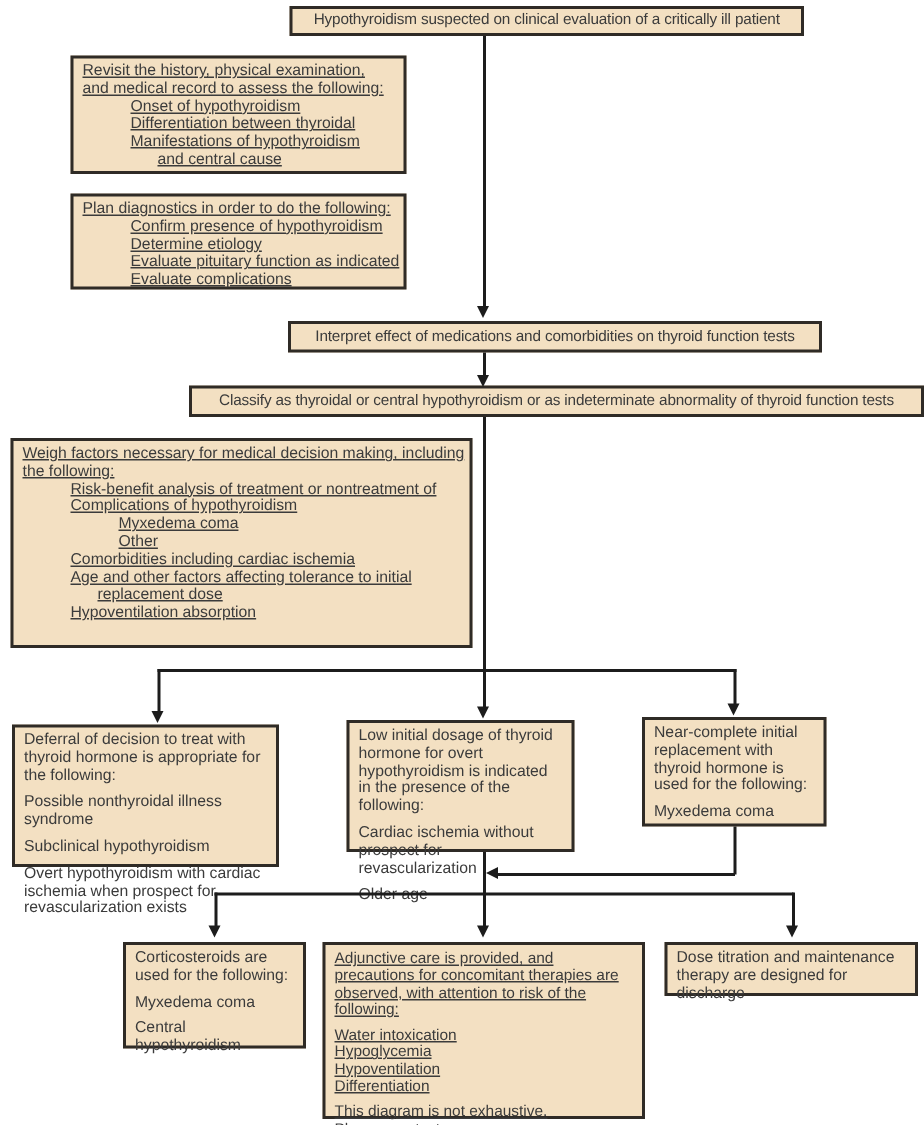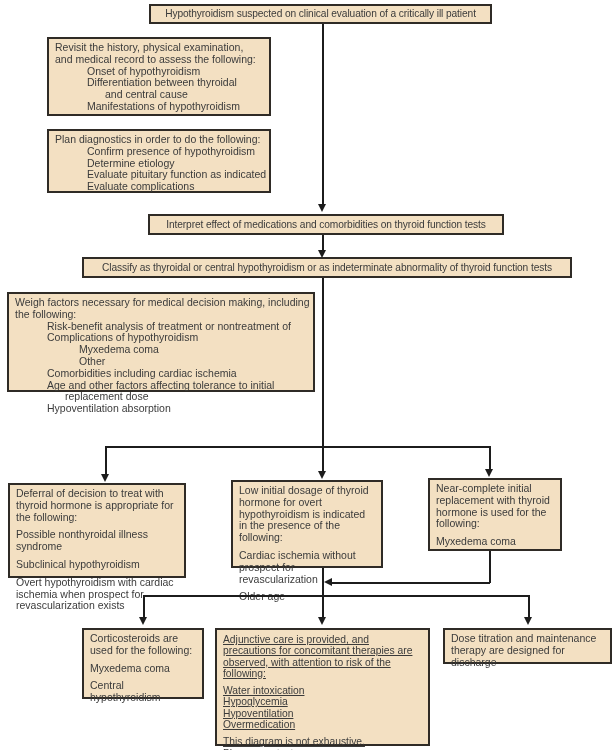--- a/index.html
+++ b/index.html
@@ -16,22 +16,23 @@
   }
   .box{
     position:absolute;box-sizing:border-box;
     background:var(--box-fill);border:2px solid var(--box-border);
     font-size:10.5px;line-height:11.8px;padding:3px 5px 3px 6px;
   }
   .center-box{
     display:flex;align-items:center;justify-content:center;
     font-size:10.2px;letter-spacing:-0.1px;white-space:nowrap;text-align:center;
     padding:0 2px;
+    margin-left:44px;
   }
-  .tline{white-space:nowrap;}
+  .tline{white-space:nowrap;text-decoration:underline;}
   .ind0{padding-left:0;}
   .ind1{padding-left:32px;}
   .ind2{padding-left:50px;}
   .ind3{padding-left:64px;}
   .para:not(:first-child){margin-top:6px;}
   .adj{line-height:11.3px;font-size:10.3px;padding-top:4px;text-decoration:underline;}
   .vline{position:absolute;width:1.5px;background:var(--line);}
   .hline{position:absolute;height:1.5px;background:var(--line);}
   .ah-down{
     position:absolute;width:0;height:0;
@@ -51,41 +52,41 @@
 
   <div class="box center-box" style="left:149px;top:4px;width:343px;height:20px">
     <span>Hypothyroidism suspected on clinical evaluation of a critically ill patient</span>
   </div>
 
   <div class="box" style="left:47px;top:37px;width:224px;height:79px">
       <div class="tline ind0">Revisit the history, physical examination,</div>
       <div class="tline ind0">and medical record to assess the following:</div>
       <div class="tline ind1">Onset of hypothyroidism</div>
       <div class="tline ind1">Differentiation between thyroidal</div>
+      <div class="tline ind1">Manifestations of hypothyroidism</div>
       <div class="tline ind2">and central cause</div>
-      <div class="tline ind1">Manifestations of hypothyroidism</div>
     </div>
 
   <div class="box" style="left:47px;top:129px;width:224px;height:64px">
       <div class="tline ind0">Plan diagnostics in order to do the following:</div>
       <div class="tline ind1">Confirm presence of hypothyroidism</div>
       <div class="tline ind1">Determine etiology</div>
       <div class="tline ind1">Evaluate pituitary function as indicated</div>
       <div class="tline ind1">Evaluate complications</div>
     </div>
 
   <div class="box center-box" style="left:148px;top:214px;width:356px;height:21px">
     <span>Interpret effect of medications and comorbidities on thyroid function tests</span>
   </div>
 
   <div class="box center-box" style="left:82px;top:257px;width:490px;height:21px">
     <span>Classify as thyroidal or central hypothyroidism or as indeterminate abnormality of thyroid function tests</span>
   </div>
 
-  <div class="box" style="left:7px;top:292px;width:308px;height:100px">
+  <div class="box" style="left:7px;top:292px;width:308px;height:140px">
       <div class="tline ind0">Weigh factors necessary for medical decision making, including</div>
       <div class="tline ind0">the following:</div>
       <div class="tline ind1">Risk-benefit analysis of treatment or nontreatment of</div>
       <div class="tline ind1">Complications of hypothyroidism</div>
       <div class="tline ind3">Myxedema coma</div>
       <div class="tline ind3">Other</div>
       <div class="tline ind1">Comorbidities including cardiac ischemia</div>
       <div class="tline ind1">Age and other factors affecting tolerance to initial</div>
       <div class="tline ind2">replacement dose</div>
       <div class="tline ind1">Hypoventilation absorption</div>
@@ -111,21 +112,21 @@
         <div>Low initial dosage of thyroid hormone for overt hypothyroidism is indicated in the presence of the following:</div>
       </div>
       <div class="para">
         <div>Cardiac ischemia without prospect for revascularization</div>
       </div>
       <div class="para">
         <div>Older age</div>
       </div>
     </div>
 
-  <div class="box" style="left:428px;top:478px;width:134px;height:73px">
+  <div class="box" style="left:428px;top:478px;width:123px;height:73px">
       <div class="para">
         <div>Near-complete initial replacement with thyroid hormone is used for the following:</div>
       </div>
       <div class="para">
         <div>Myxedema coma</div>
       </div>
     </div>
 
   <div class="box" style="left:82px;top:628px;width:122px;height:71px">
       <div class="para">
@@ -140,21 +141,21 @@
     </div>
 
   <div class="box adj" style="left:215px;top:628px;width:215px;height:118px">
       <div class="para">
         <div>Adjunctive care is provided, and precautions for concomitant therapies are observed, with attention to risk of the following:</div>
       </div>
       <div class="para">
         <div>Water intoxication</div>
         <div>Hypoglycemia</div>
         <div>Hypoventilation</div>
-        <div>Overmedication</div>
+        <div>Differentiation</div>
       </div>
       <div class="para">
         <div>This diagram is not exhaustive.</div>
         <div>Please see text</div>
       </div>
     </div>
 
   <div class="box" style="left:443px;top:628px;width:169px;height:36px">
       <div class="para">
         <div>Dose titration and maintenance therapy are designed for discharge</div>

